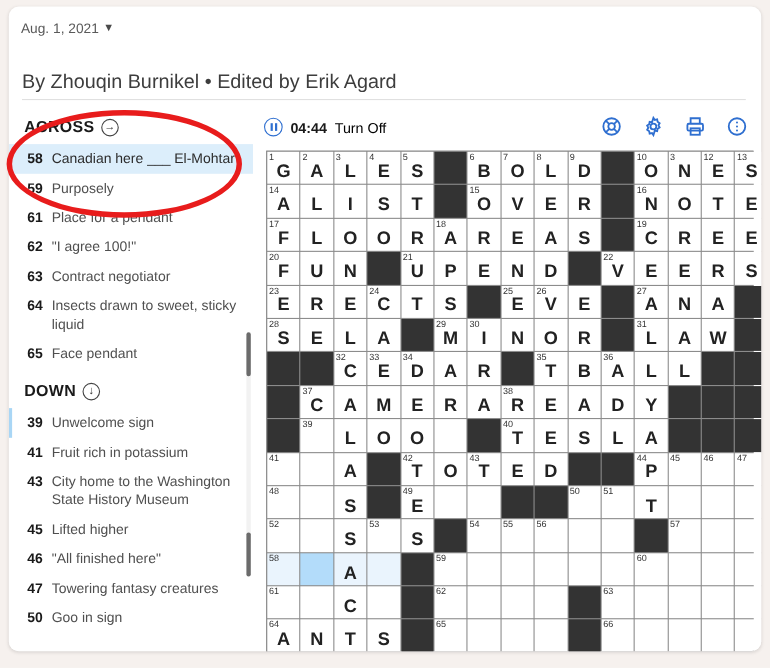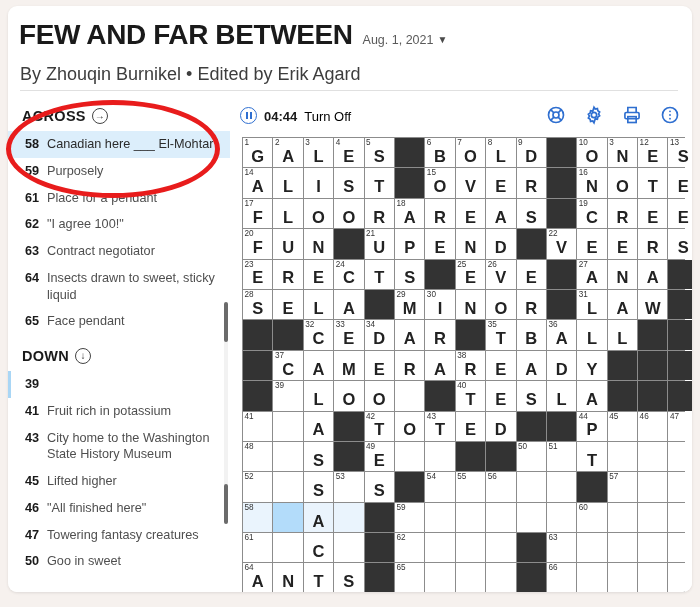--- a/index.html
+++ b/index.html
@@ -160,21 +160,20 @@
   }
 </style>
 </head>
 <body>
 
 <div id="page">
   <div class="card">
 
     <div class="header">
       <div class="title-row">
-        <div class="puz-title">FEW AND FAR BETWEEN</div>
         <div class="date-wrap">
           <span>Aug. 1, 2021</span>
           <span class="chev">▼</span>
         </div>
       </div>
       <div class="byline">By Zhouqin Burnikel • Edited by Erik Agard</div>
       <div class="hrule"></div>
     </div>
 
     <div class="clue-panel">
@@ -213,20 +212,21 @@
           </li>
         </ul>
 
       <div class="clue-head" style="padding-top:13px;">
         <span>DOWN</span>
         <span class="dir-icon">↓</span>
       </div>
       <ul class="clue-list" id="down-list">
           <li class="clue firstdown">
             <span class="clue-num">39</span>
+            <span class="clue-txt">Unwelcome sign</span>
           </li>
           <li class="clue">
             <span class="clue-num">41</span>
             <span class="clue-txt">Fruit rich in potassium</span>
           </li>
           <li class="clue">
             <span class="clue-num">43</span>
             <span class="clue-txt">City home to the Washington State History Museum</span>
           </li>
           <li class="clue">
@@ -236,21 +236,21 @@
           <li class="clue">
             <span class="clue-num">46</span>
             <span class="clue-txt">"All finished here"</span>
           </li>
           <li class="clue">
             <span class="clue-num">47</span>
             <span class="clue-txt">Towering fantasy creatures</span>
           </li>
           <li class="clue">
             <span class="clue-num">50</span>
-            <span class="clue-txt">Goo in sweet</span>
+            <span class="clue-txt">Goo in sign</span>
           </li>
         </ul>
       <div class="panel-fade"></div>
     </div>
 
     <div class="sb-track" style="left:216px; top:300px; height:188px;"></div>
     <div class="sb" style="left:216px; top:296px; height:40px;"></div>
     <div class="sb" style="left:216px; top:478px; height:40px;"></div>
 
     <div class="toolbar">

